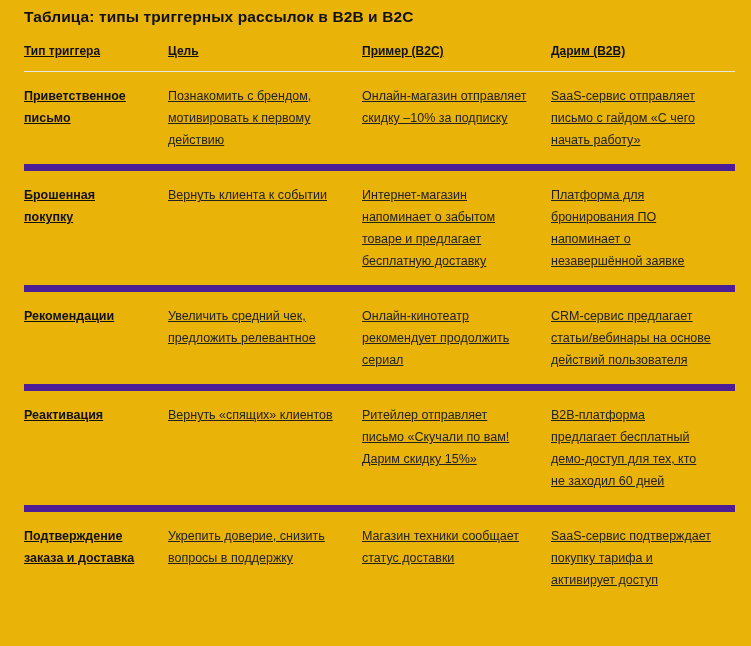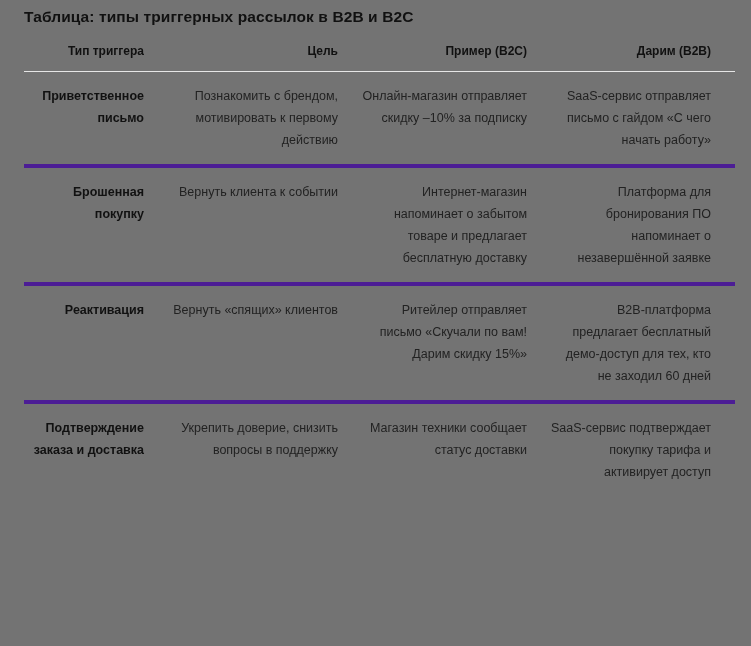--- a/index.html
+++ b/index.html
@@ -4,58 +4,59 @@
 <style>
   * { margin: 0; padding: 0; box-sizing: border-box; }
   html, body {
     background: #ffffff;
     font-family: "Liberation Sans", "DejaVu Sans", sans-serif;
     color: #1a1a1a;
   }
   .page {
     width: 751px;
     height: 646px;
-    background: #737373;
+    background: #eab308;
     padding: 8px 16px 6px 24px;
     overflow: hidden;
   }
   .page-title {
     font-size: 15.5px;
     font-weight: 700;
     letter-spacing: 0.1px;
     margin-bottom: 14px;
     color: #111111;
   }
   table.trigger-table {
     width: 100%;
     border-collapse: collapse;
     table-layout: fixed;
   }
   col.c1 { width: 144px; }
   col.c2 { width: 194px; }
   col.c3 { width: 189px; }
   col.c4 { width: auto; }
   th, td {
-    text-align: right;
+    text-align: left;
     vertical-align: top;
     padding: 0 24px 0 0;
     font-size: 12.5px;
     line-height: 22px;
+    text-decoration: underline;
   }
   thead th {
     font-weight: 700;
     font-size: 12px;
     color: #111111;
     padding-bottom: 9px;
     border-bottom: 1px solid #e6e6e6;
   }
   tbody td {
     padding-top: 13px;
     padding-bottom: 13px;
-    border-bottom: 4px solid #4c1d95;
+    border-bottom: 7px solid #4c1d95;
     color: #222222;
   }
   tbody tr:last-child td { border-bottom: none; }
   td.trigger-type {
     font-weight: 700;
     color: #111111;
   }
 </style>
 </head>
 <body>
@@ -85,20 +86,26 @@
         <td>Онлайн-магазин отправляет скидку –10% за подписку</td>
         <td>SaaS-сервис отправляет письмо с гайдом «С чего начать работу»</td>
       </tr>
       <tr>
         <td class="trigger-type">Брошенная покупку</td>
         <td>Вернуть клиента к событии</td>
         <td>Интернет-магазин напоминает о забытом товаре и предлагает бесплатную доставку</td>
         <td>Платформа для бронирования ПО напоминает о незавершённой заявке</td>
       </tr>
       <tr>
+        <td class="trigger-type">Рекомендации</td>
+        <td>Увеличить средний чек, предложить релевантное</td>
+        <td>Онлайн-кинотеатр рекомендует продолжить сериал</td>
+        <td>CRM-сервис предлагает статьи/вебинары на основе действий пользователя</td>
+      </tr>
+      <tr>
         <td class="trigger-type">Реактивация</td>
         <td>Вернуть «спящих» клиентов</td>
         <td>Ритейлер отправляет письмо «Скучали по вам! Дарим скидку 15%»</td>
         <td>B2B-платформа предлагает бесплатный демо-доступ для тех, кто не заходил 60 дней</td>
       </tr>
       <tr>
         <td class="trigger-type">Подтверждение заказа и доставка</td>
         <td>Укрепить доверие, снизить вопросы в поддержку</td>
         <td>Магазин техники сообщает статус доставки</td>
         <td>SaaS-сервис подтверждает покупку тарифа и активирует доступ</td>

